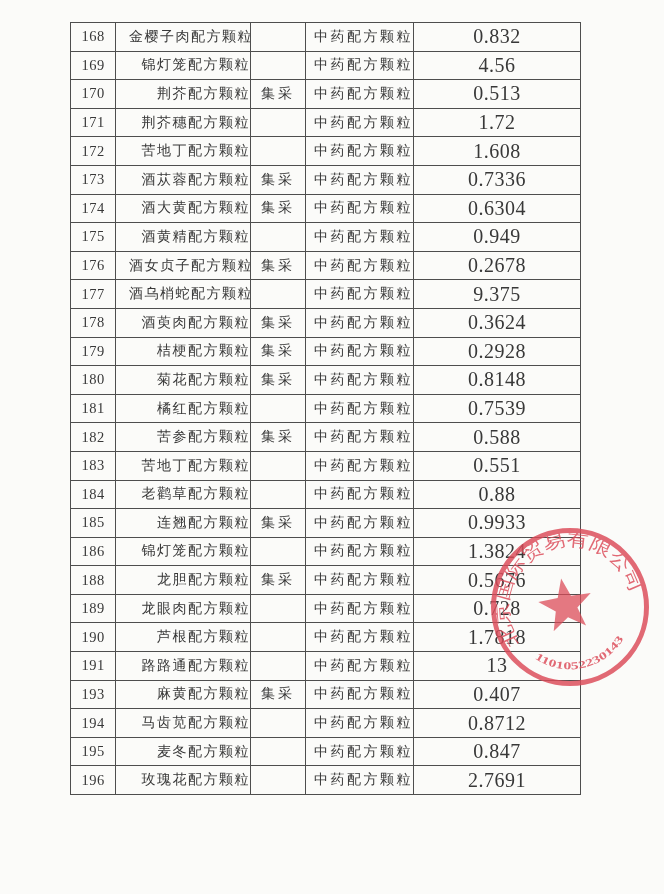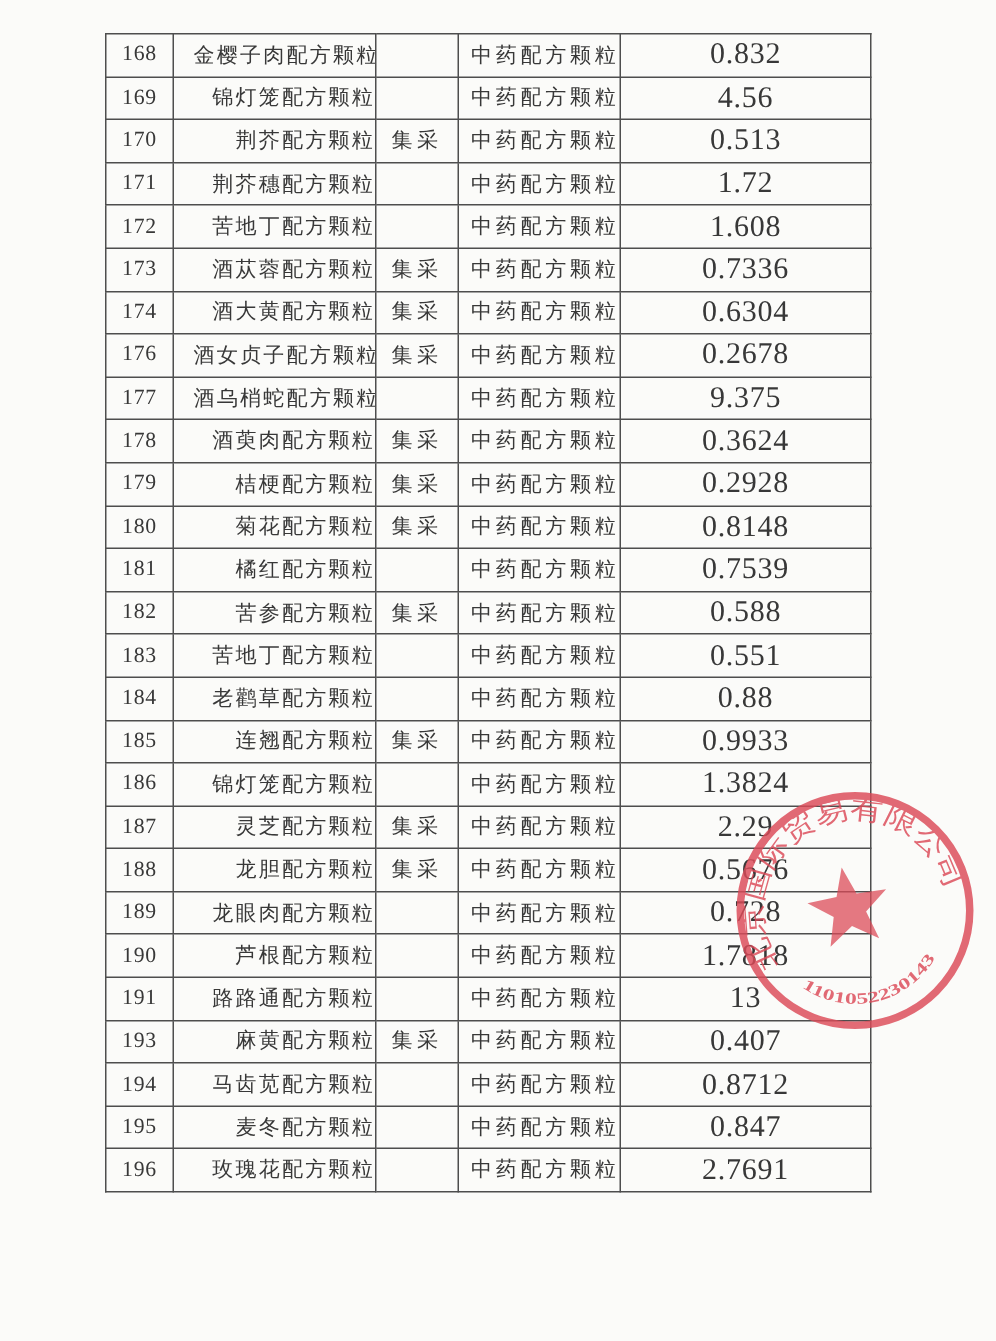--- a/index.html
+++ b/index.html
@@ -98,20 +98,27 @@
       <td class="c-price">0.7336</td>
     </tr>
         <tr>
       <td class="c-no">174</td>
       <td class="c-name">酒大黄配方颗粒</td>
       <td class="c-proc">集采</td>
       <td class="c-cat">中药配方颗粒</td>
       <td class="c-price">0.6304</td>
     </tr>
         <tr>
+      <td class="c-no">175</td>
+      <td class="c-name">酒黄精配方颗粒</td>
+      <td class="c-proc"></td>
+      <td class="c-cat">中药配方颗粒</td>
+      <td class="c-price">0.949</td>
+    </tr>
+        <tr>
       <td class="c-no">176</td>
       <td class="c-name">酒女贞子配方颗粒</td>
       <td class="c-proc">集采</td>
       <td class="c-cat">中药配方颗粒</td>
       <td class="c-price">0.2678</td>
     </tr>
         <tr>
       <td class="c-no">177</td>
       <td class="c-name">酒乌梢蛇配方颗粒</td>
       <td class="c-proc"></td>
@@ -173,27 +180,20 @@
       <td class="c-proc">集采</td>
       <td class="c-cat">中药配方颗粒</td>
       <td class="c-price">0.9933</td>
     </tr>
         <tr>
       <td class="c-no">186</td>
       <td class="c-name">锦灯笼配方颗粒</td>
       <td class="c-proc"></td>
       <td class="c-cat">中药配方颗粒</td>
       <td class="c-price">1.3824</td>
-    </tr>
-        <tr>
-      <td class="c-no">187</td>
-      <td class="c-name">灵芝配方颗粒</td>
-      <td class="c-proc">集采</td>
-      <td class="c-cat">中药配方颗粒</td>
-      <td class="c-price">2.29</td>
     </tr>
         <tr>
       <td class="c-no">188</td>
       <td class="c-name">龙胆配方颗粒</td>
       <td class="c-proc">集采</td>
       <td class="c-cat">中药配方颗粒</td>
       <td class="c-price">0.5676</td>
     </tr>
         <tr>
       <td class="c-no">189</td>

